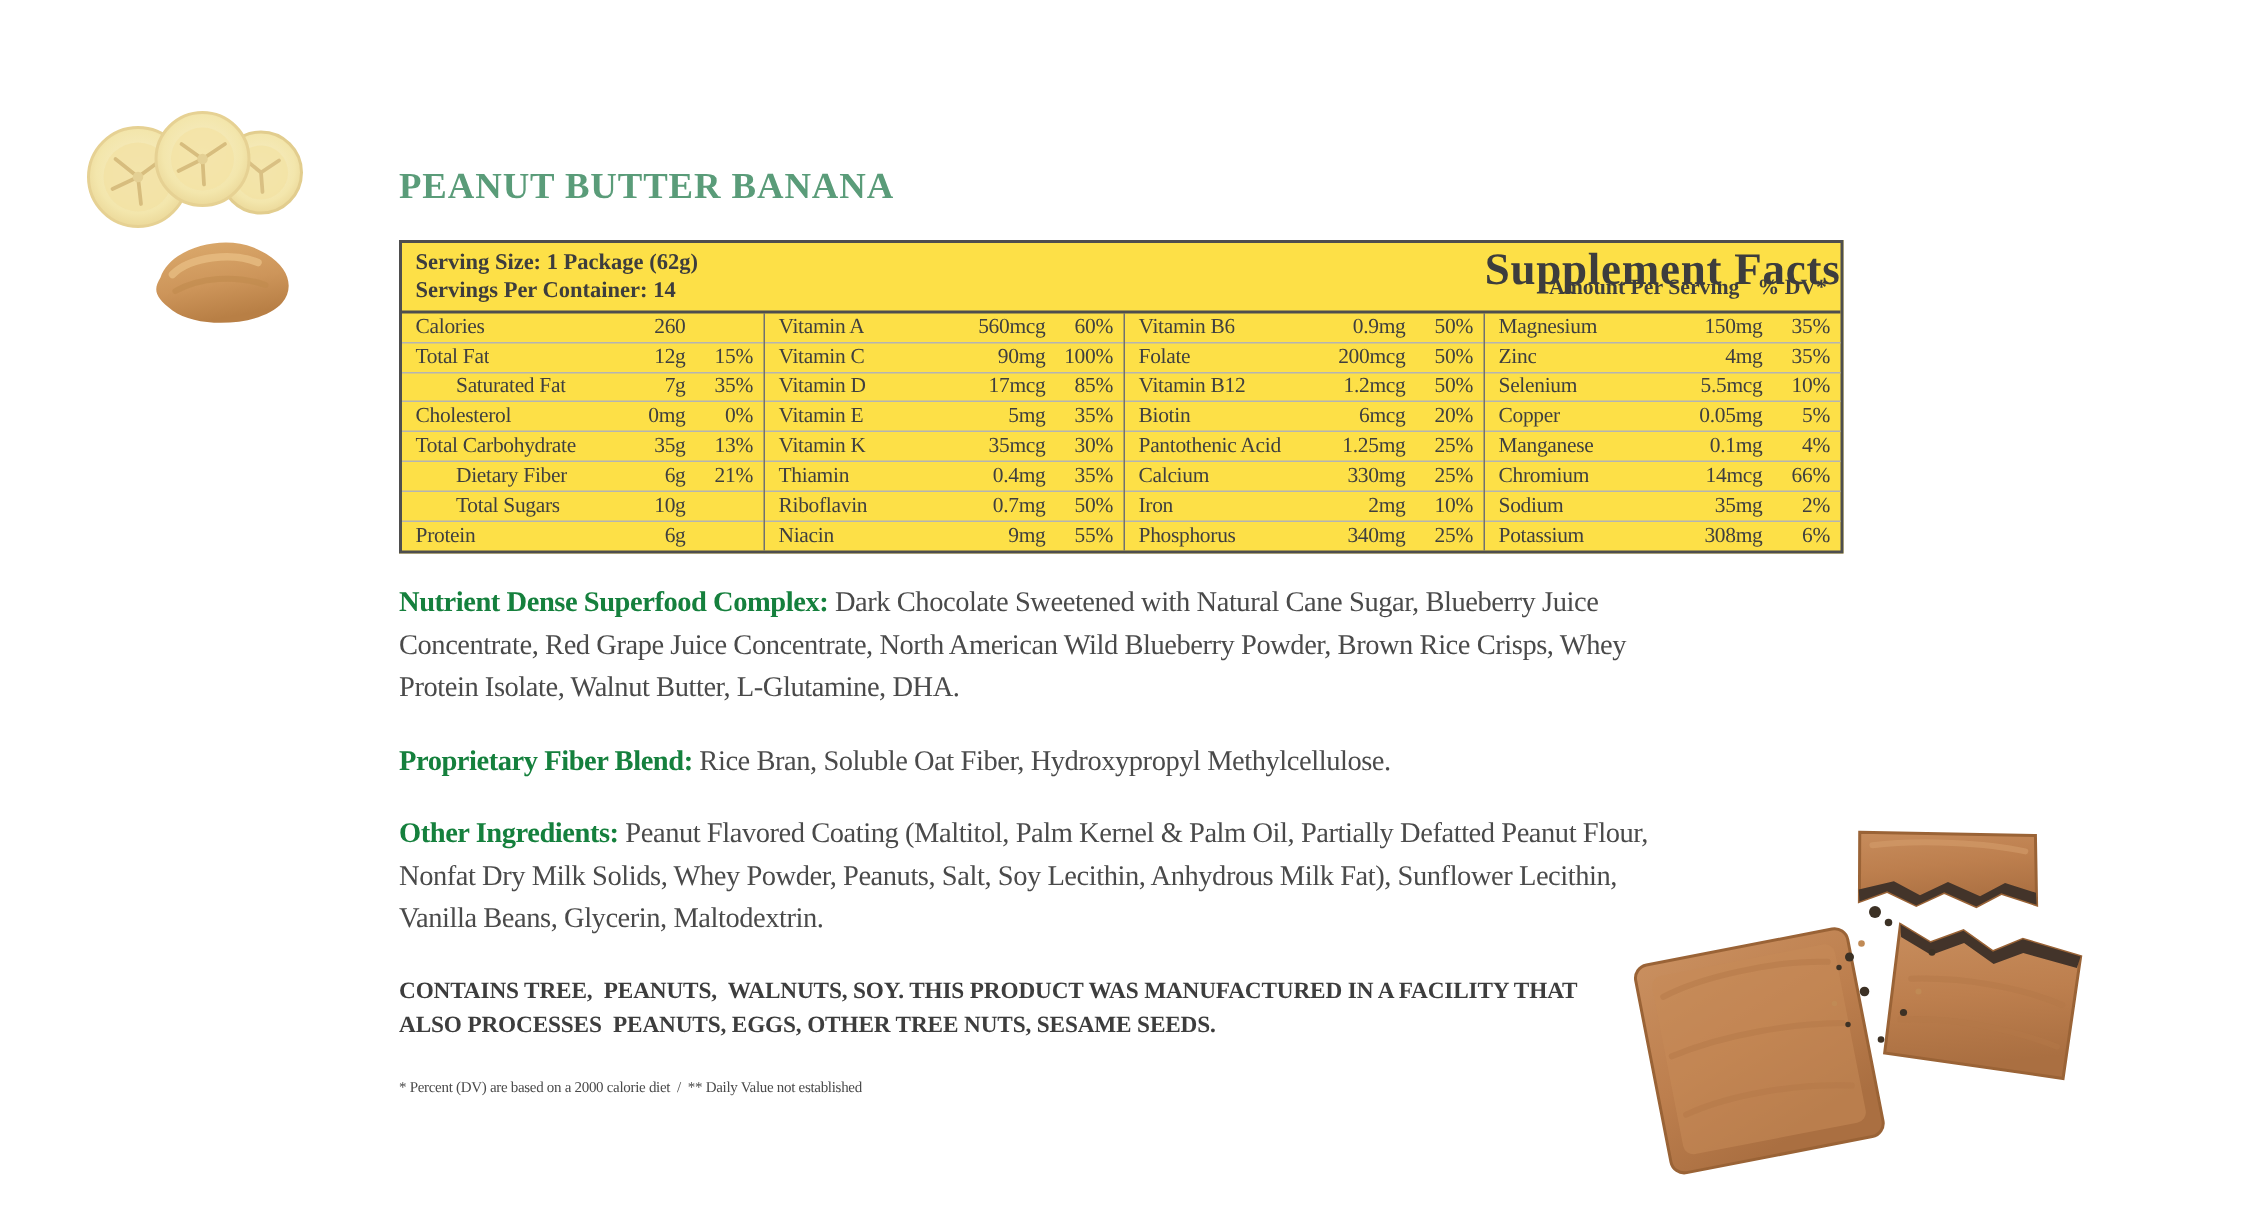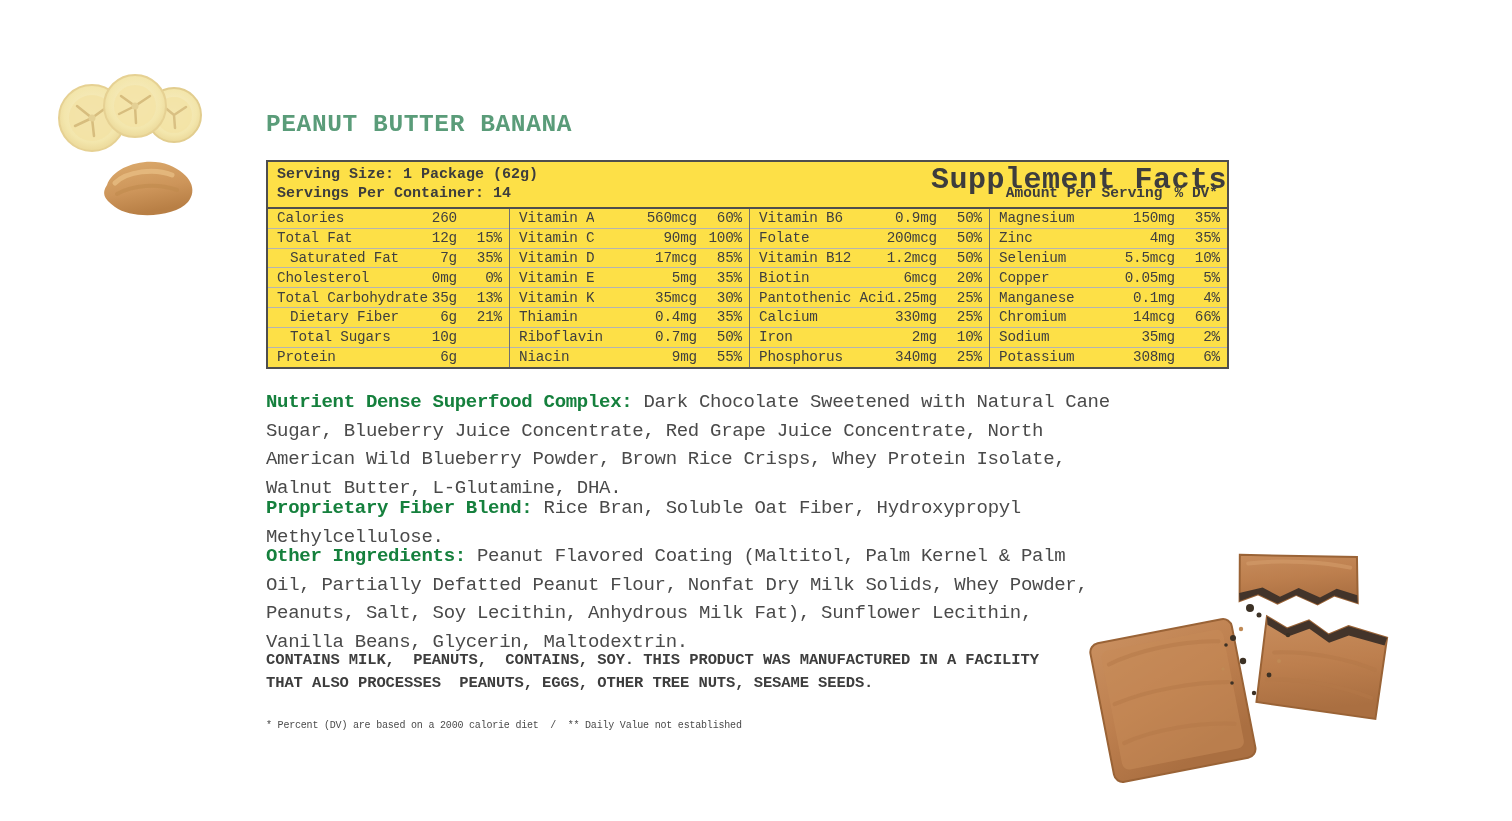--- a/index.html
+++ b/index.html
@@ -1,18 +1,18 @@
 <!DOCTYPE html>
 <html><head>
 <meta charset="utf-8">
 <style>
   html,body{margin:0;padding:0;background:#ffffff;}
   .page{
     position:relative;width:1416px;height:821px;background:#ffffff;overflow:hidden;
-    font-family:Liberation Mono, monospace;color:#404040;
+    font-family:Liberation Serif, serif;color:#404040;
   }
   
   .product-title{
     position:absolute;left:266px;top:111px;margin:0;
     font-size:24.5px;font-weight:bold;letter-spacing:0.6px;color:#5a9c79;
   }
   
   .facts{
     position:absolute;left:266px;top:160px;width:963px;
     border:2px solid #4e4e4e;background:#fde047;box-sizing:border-box;
@@ -27,21 +27,21 @@
   .aps .dv-head{margin-left:12px;}
   .facts-body{display:grid;grid-template-columns:241px 240px 240px 1fr;}
   .fcol{min-width:0;}
   .fcol + .fcol{border-left:1.5px solid #707070;}
   .frow{
     display:flex;align-items:center;box-sizing:border-box;
     height:19.8px;padding:0 7px 0 9px;font-size:14.3px;letter-spacing:-0.2px;
     border-bottom:1px solid #b4b4b4;color:#3f3f3f;
   }
   .fcol .frow:last-child{border-bottom:none;}
-  .frow.indent{padding-left:22px;}
+  .frow.indent{padding-left:36px;}
   .fname{white-space:nowrap;overflow:hidden;}
   .famt{margin-left:auto;text-align:right;white-space:nowrap;}
   .fdv{width:45px;text-align:right;white-space:nowrap;flex:none;}
   
   .para{
     position:absolute;left:266px;margin:0;width:848px;
     font-size:19px;line-height:28.5px;letter-spacing:-0.3px;color:#4a4a4a;
   }
   .para b{color:#15803d;}
   .p-superfood{top:388px;}
@@ -286,21 +286,21 @@
         </div>
     </div>
   </div>
 
   <p class="para p-superfood"><b>Nutrient Dense Superfood Complex:</b><span> Dark Chocolate Sweetened with Natural Cane Sugar, Blueberry Juice Concentrate, Red Grape Juice Concentrate, North American Wild Blueberry Powder, Brown Rice Crisps, Whey Protein Isolate, Walnut Butter, L-Glutamine, DHA.</span></p>
 
   <p class="para p-fiber"><b>Proprietary Fiber Blend:</b><span> Rice Bran, Soluble Oat Fiber, Hydroxypropyl Methylcellulose.</span></p>
 
   <p class="para p-other"><b>Other Ingredients:</b><span> Peanut Flavored Coating (Maltitol, Palm Kernel &amp; Palm Oil, Partially Defatted Peanut Flour, Nonfat Dry Milk Solids, Whey Powder, Peanuts, Salt, Soy Lecithin, Anhydrous Milk Fat), Sunflower Lecithin, Vanilla Beans, Glycerin, Maltodextrin.</span></p>
 
-  <p class="para p-contains">CONTAINS MILK,  PEANUTS,  CONTAINS, SOY. THIS PRODUCT WAS MANUFACTURED IN A FACILITY THAT ALSO PROCESSES  PEANUTS, EGGS, OTHER TREE NUTS, SESAME SEEDS.</p>
+  <p class="para p-contains">CONTAINS TREE,  PEANUTS,  WALNUTS, SOY. THIS PRODUCT WAS MANUFACTURED IN A FACILITY THAT ALSO PROCESSES  PEANUTS, EGGS, OTHER TREE NUTS, SESAME SEEDS.</p>
 
   <p class="para p-footnote">* Percent (DV) are based on a 2000 calorie diet  /  ** Daily Value not established</p>
 
   <svg class="bars-img" viewBox="0 0 344 248" aria-hidden="true">
     <defs>
       <linearGradient id="bar" x1="0" y1="0" x2="0.4" y2="1">
         <stop offset="0%" stop-color="#c98f5f"></stop>
         <stop offset="55%" stop-color="#bd7f4e"></stop>
         <stop offset="100%" stop-color="#aa6f41"></stop>
       </linearGradient>

